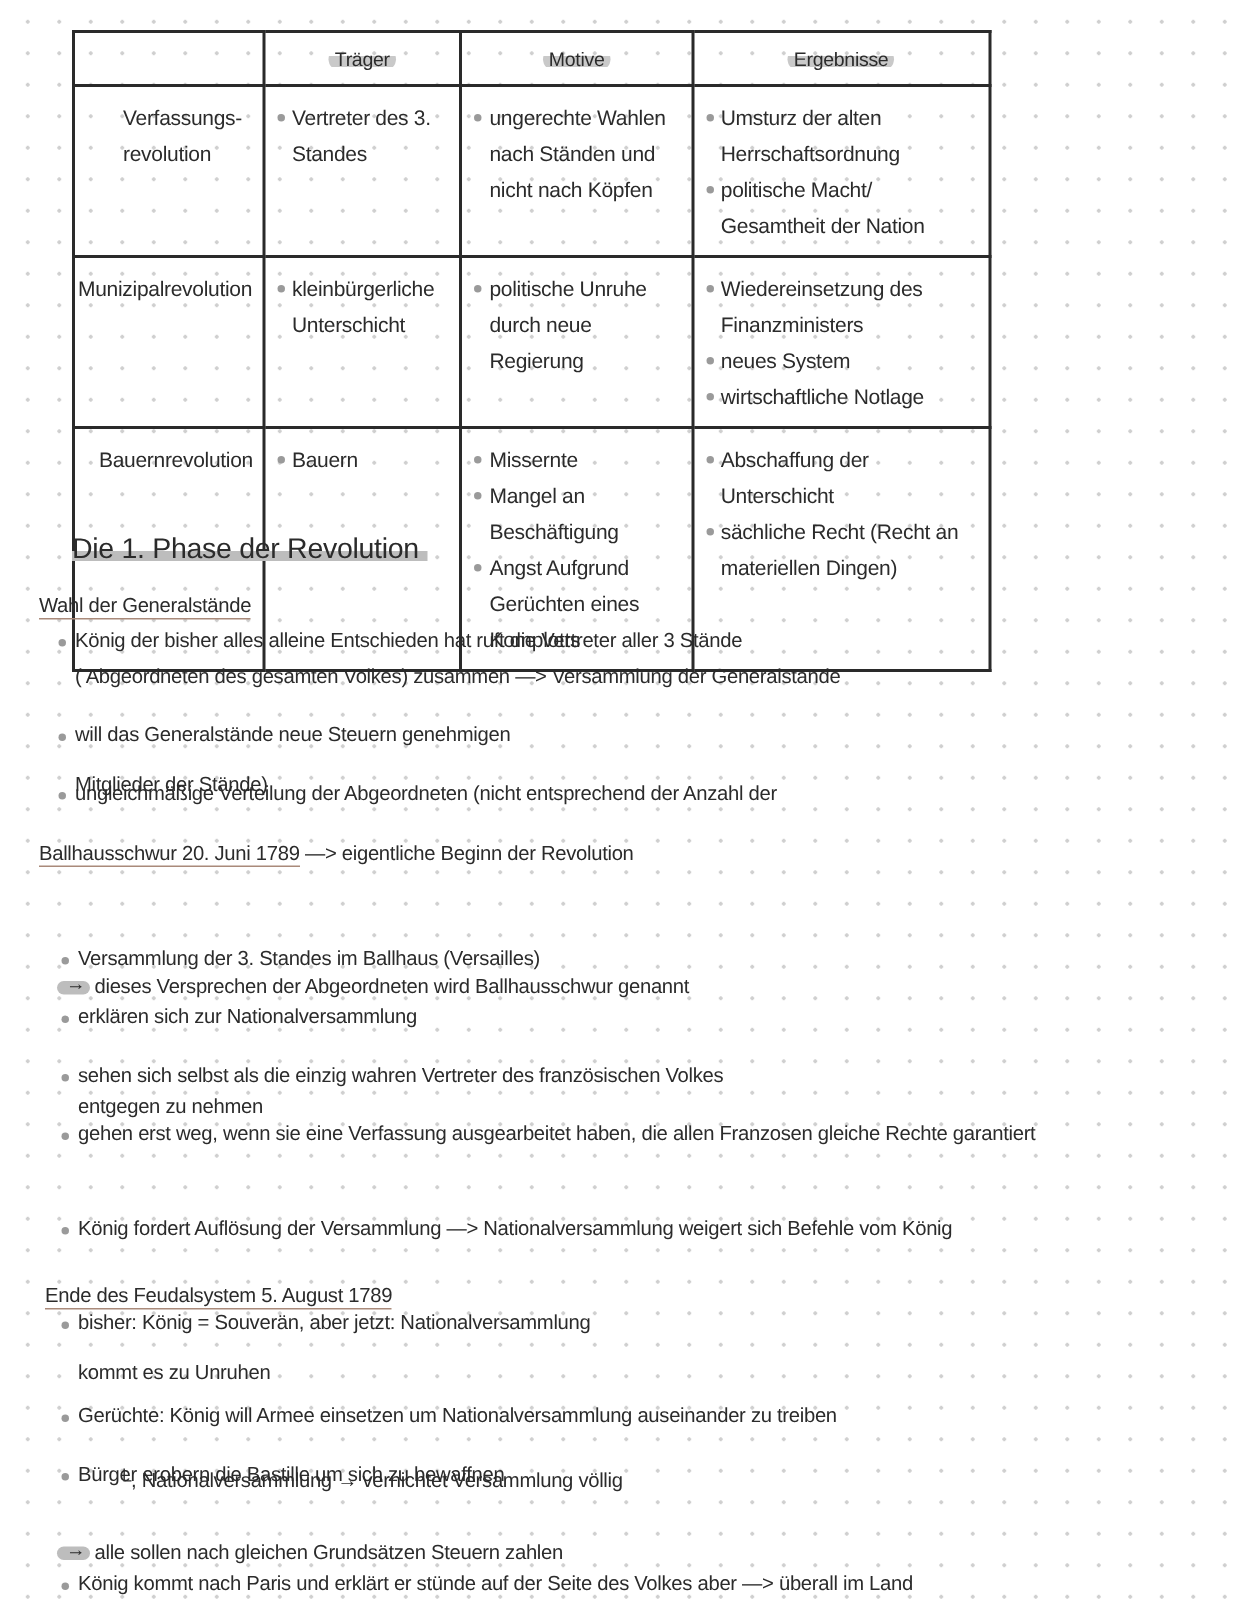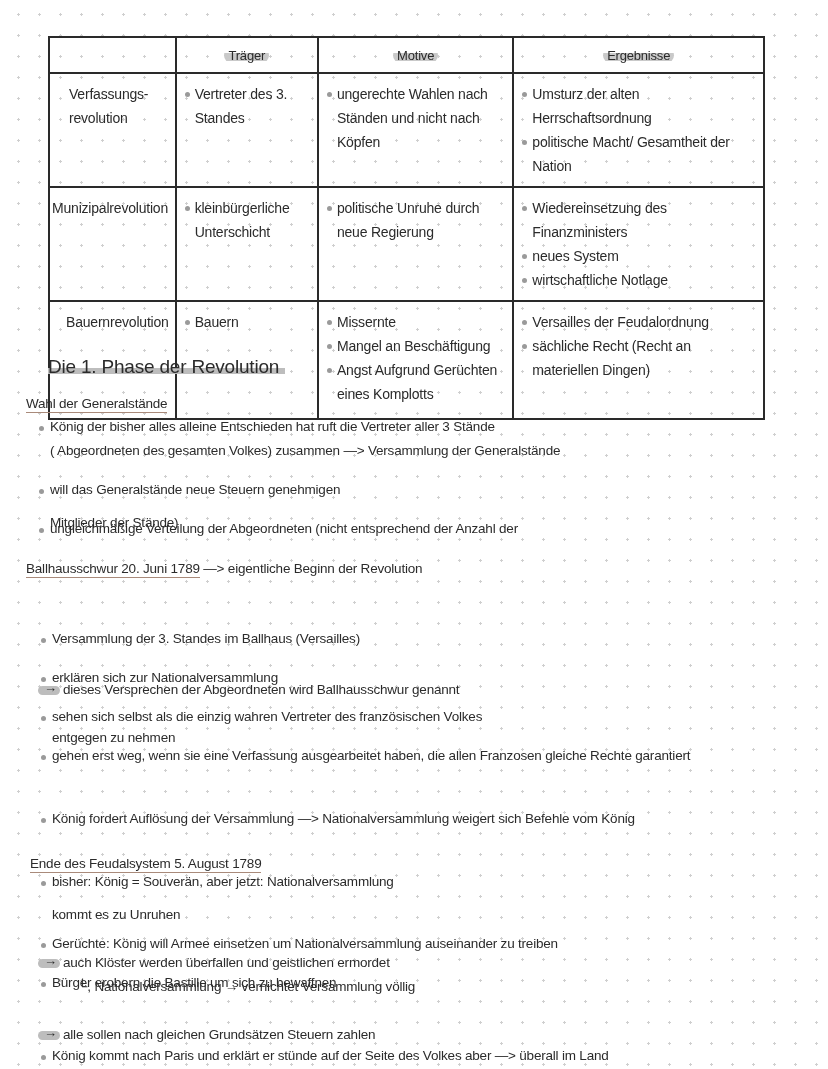--- a/index.html
+++ b/index.html
@@ -8,29 +8,29 @@
     background-color:#ffffff;
     background-image: radial-gradient(circle, #cfcfcf 1.1px, transparent 1.4px);
     background-size: 21px 21px;
     background-position: 8px 4px;
     font-family: "Liberation Sans", "DejaVu Sans", sans-serif;
     color:#2b2b2b;
   }
   .hand { font-family: "Liberation Sans", sans-serif; font-stretch: condensed; letter-spacing:-0.2px; }
 
   
-  .tbl { position:absolute; left:48px; top:36px; width:717px; border-collapse:collapse; }
+  .tbl { position:absolute; left:48px; top:20px; width:613px; border-collapse:collapse; }
   .tbl td, .tbl th { border:2px solid #2a2a2a; vertical-align:top; padding:0; font-weight:normal; }
   .tbl th { height:34px; vertical-align:middle; text-align:center; font-size:13px; }
   .hl {
     display:inline-block; padding:0 4px; border-radius:9px;
     background: linear-gradient(to bottom, transparent 35%, #c9c9c9 35%, #c9c9c9 85%, transparent 85%);
   }
   .cell { padding:8px 6px 8px 6px; font-size:14px; line-height:24px; }
-  .cell.label { padding-left:19px; }
+  .cell.label { padding-left:32px; }
   .cell.label.tight { padding-left:2px; }
   .b { display:block; position:relative; padding-left:12px; }
   .b::before { content:""; position:absolute; left:2px; top:10px; width:5px; height:5px; border-radius:50%; background:#9a9a9a; }
   .col0 { width:112px; } .col1 { width:143px; } .col2 { width:204px; } .col3 { width:262px; }
 
   
   .notes { position:absolute; left:0; top:0; width:828px; }
   .title { position:absolute; left:48px; top:356px; font-size:19px; }
   .title span {
     padding:0 6px 0 0;
@@ -111,21 +111,21 @@
         </td>
     <td>
           <div class="cell">
       <span class="b">Missernte</span>
       <span class="b">Mangel an Beschäftigung</span>
       <span class="b">Angst Aufgrund Gerüchten eines Komplotts</span>
     </div>
         </td>
     <td>
           <div class="cell">
-      <span class="b">Versailles der Feudalordnung</span>
+      <span class="b">Abschaffung der Unterschicht</span>
       <span class="b">sächliche Recht (Recht an materiellen Dingen)</span>
     </div>
         </td>
   </tr>
 </tbody>
   </table>
 
 <div class="notes hand">
   <div class="title"><span>Die 1. Phase der Revolution</span></div>
 
@@ -134,28 +134,27 @@
   <div class="line" style="left:50px;top:443px">( Abgeordneten des gesamten Volkes) zusammen —&gt; Versammlung der Generalstände</div>
   <div class="line bl" style="left:38px;top:467px">will das Generalstände neue Steuern genehmigen</div>
   <div class="line bl" style="left:38px;top:491px">ungleichmäßige Verteilung der Abgeordneten (nicht entsprechend der Anzahl der</div>
   <div class="line" style="left:50px;top:515px">Mitglieder der Stände)</div>
 
   <div class="line" style="left:26px;top:561px"><span class="u">Ballhausschwur 20. Juni 1789</span><span> —&gt; eigentliche Beginn der Revolution</span></div>
   <div class="line bl" style="left:40px;top:586px">Versammlung der 3. Standes im Ballhaus (Versailles)</div>
   <div class="line bl" style="left:40px;top:610px">erklären sich zur Nationalversammlung</div>
   <div class="line bl" style="left:40px;top:634px">sehen sich selbst als die einzig wahren Vertreter des französischen Volkes</div>
   <div class="line bl" style="left:40px;top:658px">gehen erst weg, wenn sie eine Verfassung ausgearbeitet haben, die allen Franzosen gleiche Rechte garantiert</div>
-  <div class="line" style="left:38px;top:682px"><span class="arrow-hl"></span><span>dieses Versprechen der Abgeordneten wird Ballhausschwur genannt</span></div>
+  <div class="line" style="left:38px;top:650px"><span class="arrow-hl"></span><span>dieses Versprechen der Abgeordneten wird Ballhausschwur genannt</span></div>
   <div class="line bl" style="left:40px;top:706px">König fordert Auflösung der Versammlung —&gt; Nationalversammlung weigert sich Befehle vom König</div>
   <div class="line" style="left:52px;top:730px">entgegen zu nehmen</div>
   <div class="line bl" style="left:40px;top:754px">bisher: König = Souverän, aber jetzt: Nationalversammlung</div>
 
   <div class="line bl" style="left:40px;top:801px">Gerüchte: König will Armee einsetzen um Nationalversammlung auseinander zu treiben</div>
   <div class="line bl" style="left:40px;top:825px">Bürger erobern die Bastille um sich zu bewaffnen</div>
 
   <div class="line" style="left:30px;top:856px"><span class="u">Ende des Feudalsystem 5. August 1789</span></div>
   <div class="line bl" style="left:40px;top:883px">König kommt nach Paris und erklärt er stünde auf der Seite des Volkes aber —&gt; überall im Land</div>
   <div class="line" style="left:52px;top:907px">kommt es zu Unruhen</div>
 
-  <div class="line" style="left:38px;top:955px"><span class="arrow-hl"></span><span>auch Klöster werden überfallen und geistlichen ermordet</span></div>
   <div class="line" style="left:78px;top:979px">└, Nationalversammlung → vernichtet Versammlung völlig</div>
   <div class="line" style="left:38px;top:1027px"><span class="arrow-hl"></span><span>alle sollen nach gleichen Grundsätzen Steuern zahlen</span></div>
 </div>
 
 </body></html>

